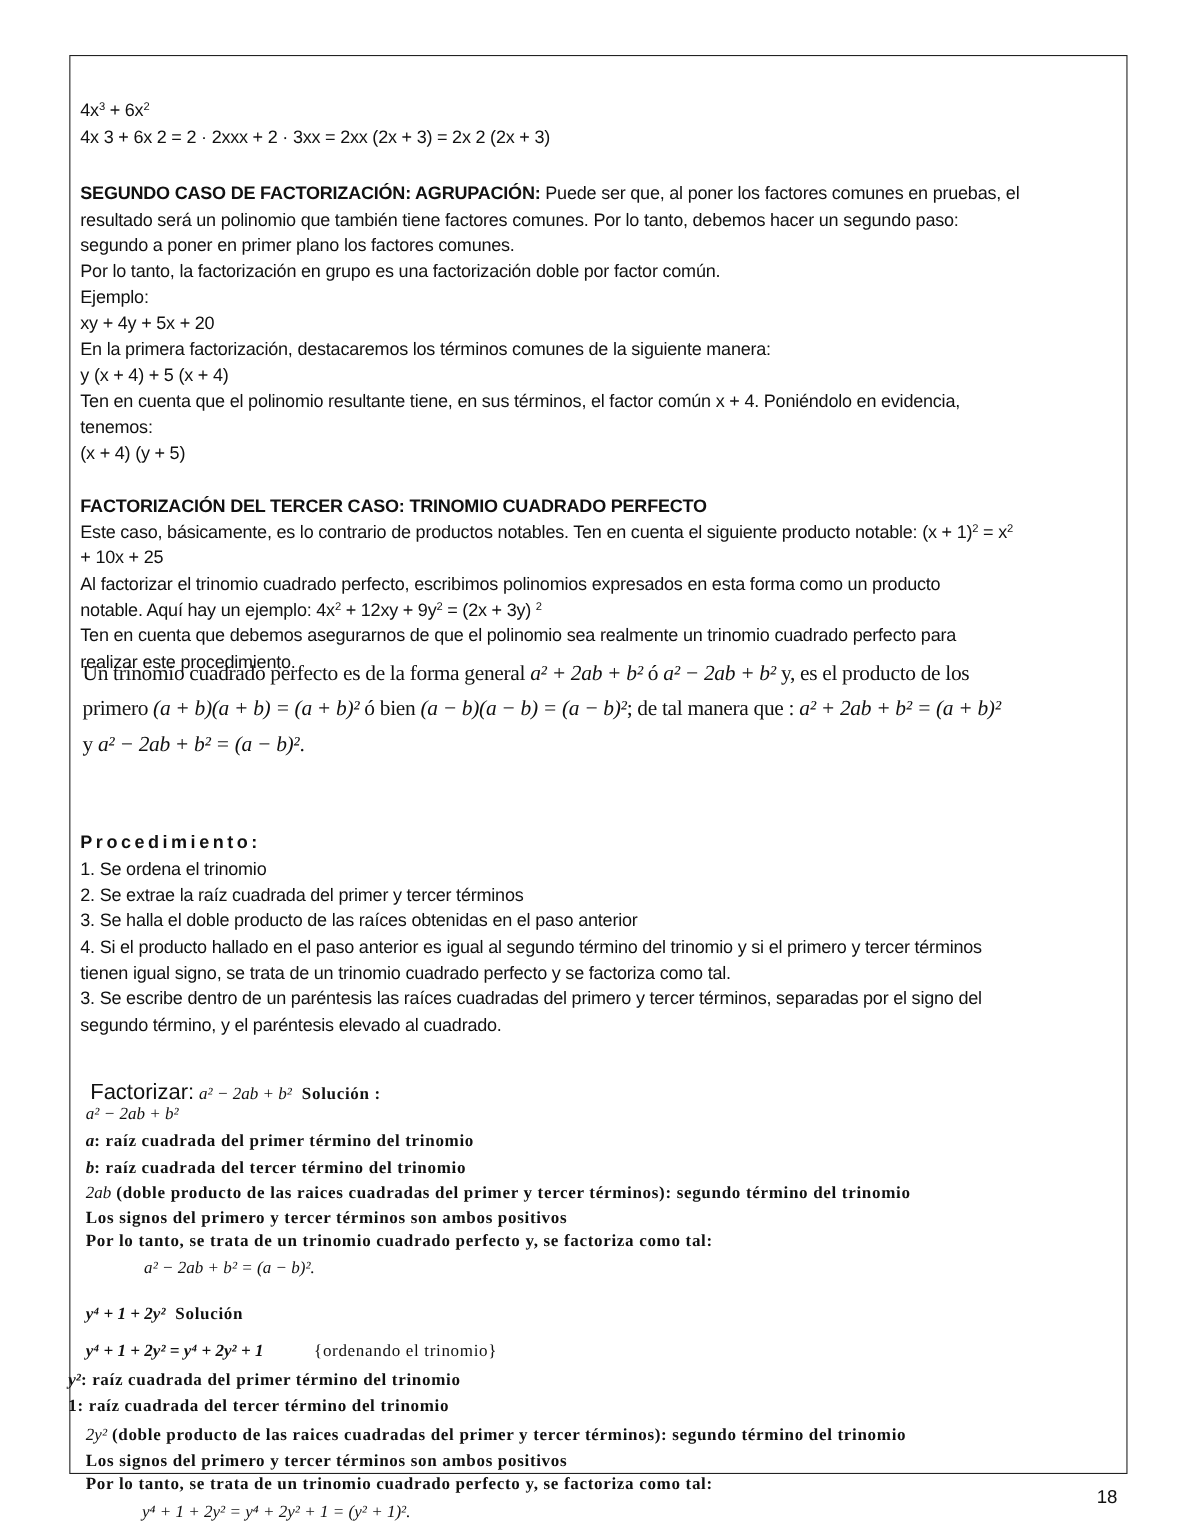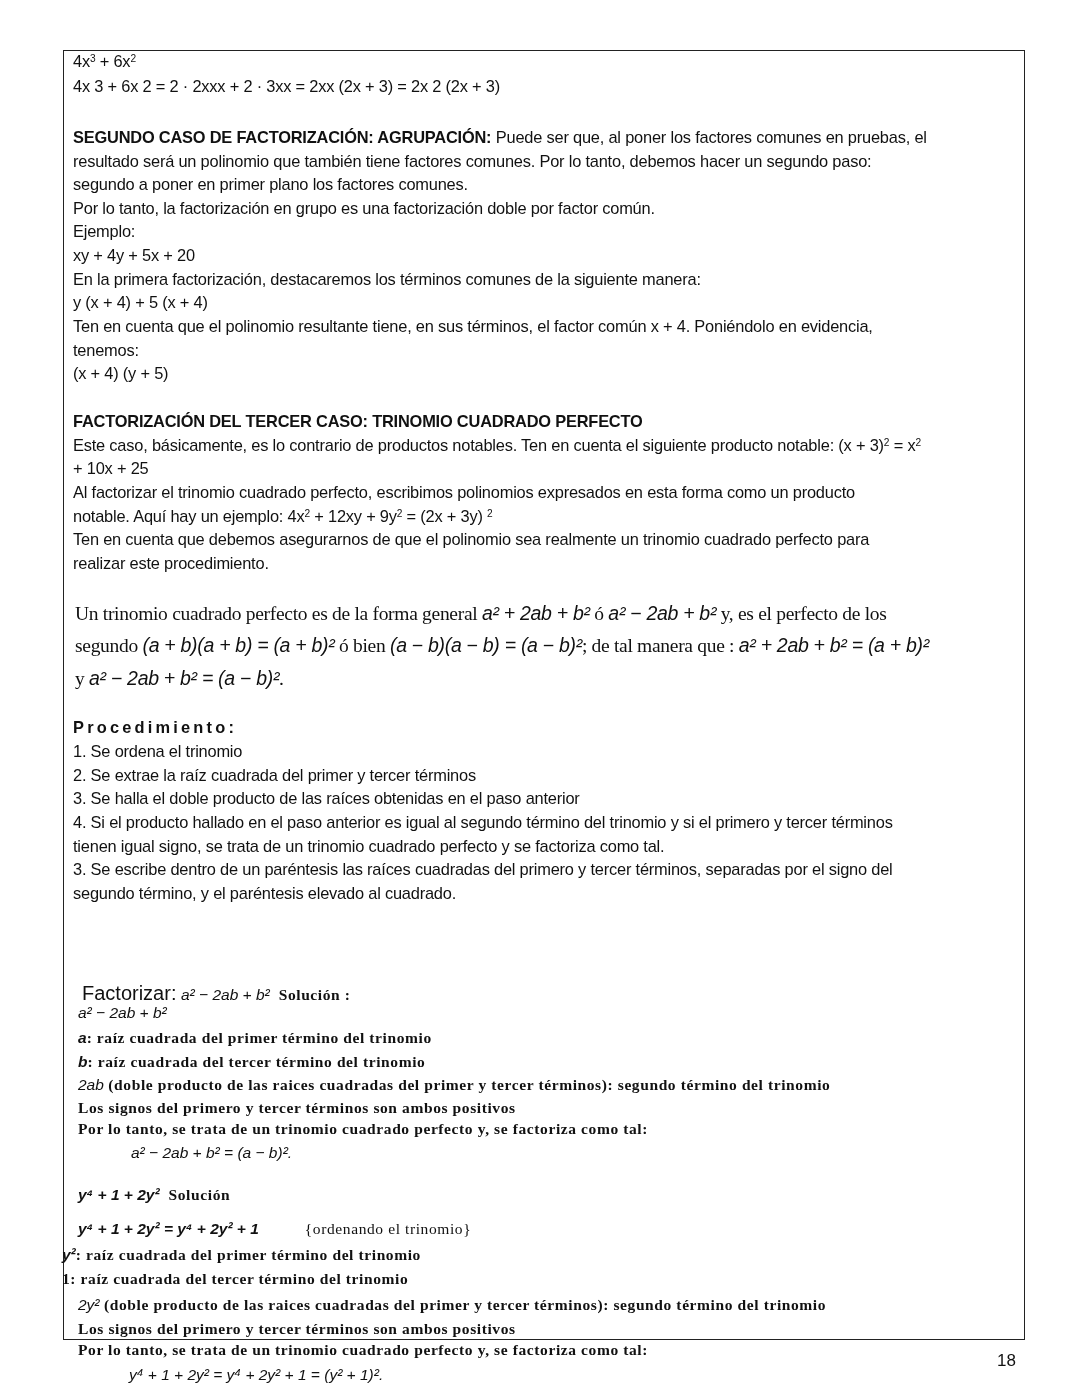--- a/index.html
+++ b/index.html
@@ -1,25 +1,25 @@
 <!DOCTYPE html>
 <html><head>
 <meta charset="utf-8">
 <style>
   html, body { margin: 0; padding: 0; background: #ffffff; }
   body { width: 1080px; height: 1397px; position: relative; overflow: hidden; color: #111; }
   .frame {
     position: absolute; left: 63px; top: 50px; width: 962px; height: 1290px;
     border: 1.5px solid #222; box-sizing: border-box;
   }
-  .sans { font-family: "Liberation Sans", sans-serif; font-size: 16.4px; line-height: 23.6px; letter-spacing: -0.2px; }
+  .sans { font-family: "Liberation Sans", sans-serif; font-size: 16.4px; line-height: 23.6px; letter-spacing: -0.2px; margin-top: 39px; }
   .line { position: absolute; left: 73px; white-space: nowrap; }
   .b { font-weight: bold; }
   sup { font-size: 0.62em; vertical-align: 0.5em; line-height: 0; }
-  .m { font-family: Liberation Sans, sans-serif; font-style: italic; }
+  .m { font-family: Liberation Serif, serif; font-style: italic; }
   .box-serif { font-family: "Liberation Serif", serif; font-size: 19.5px; line-height: 34px; letter-spacing: -0.3px; }
   .ex { font-family: "Liberation Serif", serif; font-size: 15.5px; letter-spacing: 0.6px; margin-top: 48px; }
   .ex .m { letter-spacing: 0; }
   .fact-label { font-family: "Liberation Sans", sans-serif; font-size: 20px; letter-spacing: 0; }
   .spaced { letter-spacing: 3.2px; }
   .page-num { position: absolute; left: 997px; top: 1351px; font-family: "Liberation Sans", sans-serif; font-size: 17px; }
 </style>
 </head>
 <body>
 
@@ -34,29 +34,29 @@
 <div class="line sans" style="top:197px">Por lo tanto, la factorización en grupo es una factorización doble por factor común.</div>
 <div class="line sans" style="top:220px">Ejemplo:</div>
 <div class="line sans" style="top:244px">xy + 4y + 5x + 20</div>
 <div class="line sans" style="top:268px">En la primera factorización, destacaremos los términos comunes de la siguiente manera:</div>
 <div class="line sans" style="top:291px">y (x + 4) + 5 (x + 4)</div>
 <div class="line sans" style="top:315px">Ten en cuenta que el polinomio resultante tiene, en sus términos, el factor común x + 4. Poniéndolo en evidencia,</div>
 <div class="line sans" style="top:339px">tenemos:</div>
 <div class="line sans" style="top:362px">(x + 4) (y + 5)</div>
 
 <div class="line sans b" style="top:410px">FACTORIZACIÓN DEL TERCER CASO: TRINOMIO CUADRADO PERFECTO</div>
-<div class="line sans" style="top:434px"><span>Este caso, básicamente, es lo contrario de productos notables. Ten en cuenta el siguiente producto notable: (x + 3)</span><sup>2</sup><span> = x</span><sup>2</sup></div>
+<div class="line sans" style="top:434px"><span>Este caso, básicamente, es lo contrario de productos notables. Ten en cuenta el siguiente producto notable: (x + 1)</span><sup>2</sup><span> = x</span><sup>2</sup></div>
 <div class="line sans" style="top:457px">+ 10x + 25</div>
 <div class="line sans" style="top:481px">Al factorizar el trinomio cuadrado perfecto, escribimos polinomios expresados en esta forma como un producto</div>
 <div class="line sans" style="top:505px"><span>notable. Aquí hay un ejemplo: 4x</span><sup>2</sup><span> + 12xy + 9y</span><sup>2</sup><span> = (2x + 3y) </span><sup>2</sup></div>
 <div class="line sans" style="top:528px">Ten en cuenta que debemos asegurarnos de que el polinomio sea realmente un trinomio cuadrado perfecto para</div>
 <div class="line sans" style="top:552px">realizar este procedimiento.</div>
 
-<div class="line box-serif" style="top:596px; left:75px"><span>Un trinomio cuadrado perfecto es de la forma general </span><span class="m">a² + 2ab + b²</span><span>  ó  </span><span class="m">a² − 2ab + b²</span><span>  y, es el perfecto de los</span></div>
-<div class="line box-serif" style="top:628px; left:75px"><span>segundo </span><span class="m">(a + b)(a + b) = (a + b)²</span><span> ó bien </span><span class="m">(a − b)(a − b) = (a − b)²</span><span>;  de tal manera que : </span><span class="m">a² + 2ab + b² = (a + b)²</span></div>
+<div class="line box-serif" style="top:596px; left:75px"><span>Un trinomio cuadrado perfecto es de la forma general </span><span class="m">a² + 2ab + b²</span><span>  ó  </span><span class="m">a² − 2ab + b²</span><span>  y, es el producto de los</span></div>
+<div class="line box-serif" style="top:628px; left:75px"><span>primero </span><span class="m">(a + b)(a + b) = (a + b)²</span><span> ó bien </span><span class="m">(a − b)(a − b) = (a − b)²</span><span>;  de tal manera que : </span><span class="m">a² + 2ab + b² = (a + b)²</span></div>
 <div class="line box-serif" style="top:661px; left:75px"><span>y  </span><span class="m">a² − 2ab + b² = (a − b)²</span><span>.</span></div>
 
 <div class="line sans b spaced" style="top:716px">Procedimiento:</div>
 <div class="line sans" style="top:740px">1.  Se ordena el trinomio</div>
 <div class="line sans" style="top:764px">2.  Se extrae la raíz cuadrada del primer y tercer términos</div>
 <div class="line sans" style="top:787px">3.  Se halla el doble producto de las raíces obtenidas en el paso anterior</div>
 <div class="line sans" style="top:811px">4.  Si el producto hallado en el paso anterior es igual al segundo término del trinomio y si el primero y tercer términos</div>
 <div class="line sans" style="top:835px">tienen igual signo, se trata de un trinomio cuadrado perfecto y se factoriza como tal.</div>
 <div class="line sans" style="top:858px">3.  Se escribe dentro de un paréntesis las raíces cuadradas del primero y tercer términos, separadas por el signo del</div>
 <div class="line sans" style="top:882px">segundo término, y el paréntesis elevado al cuadrado.</div>

